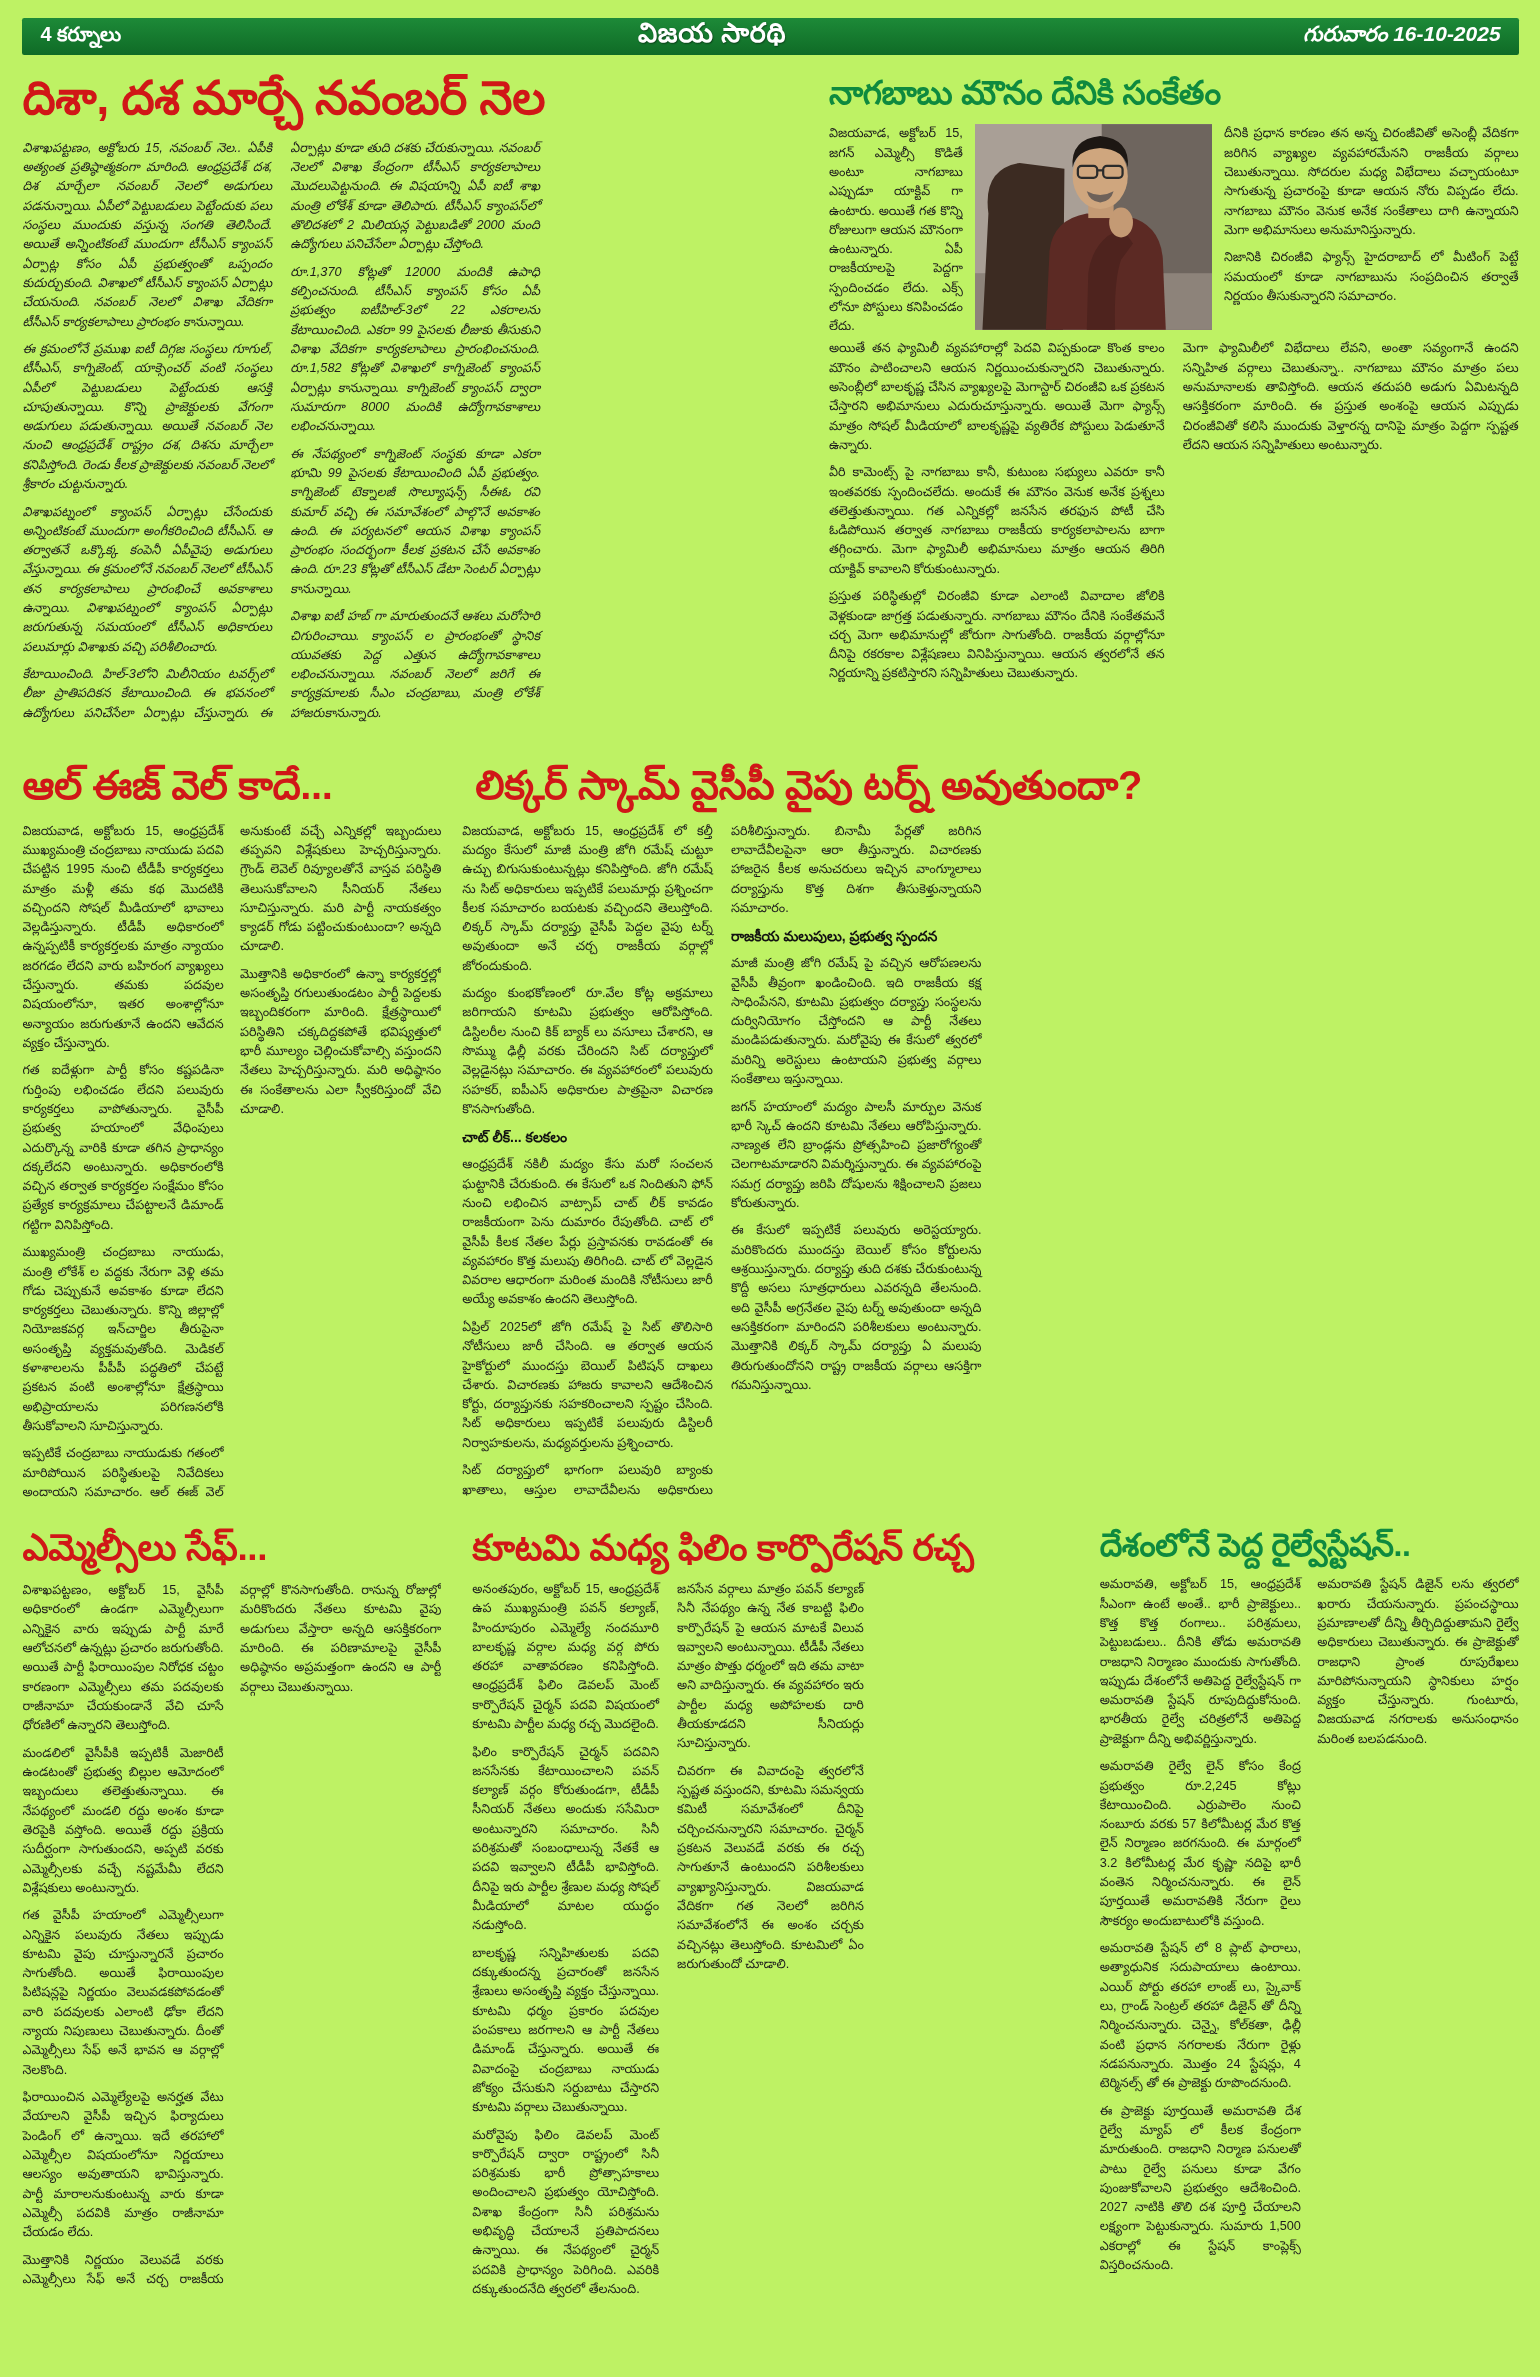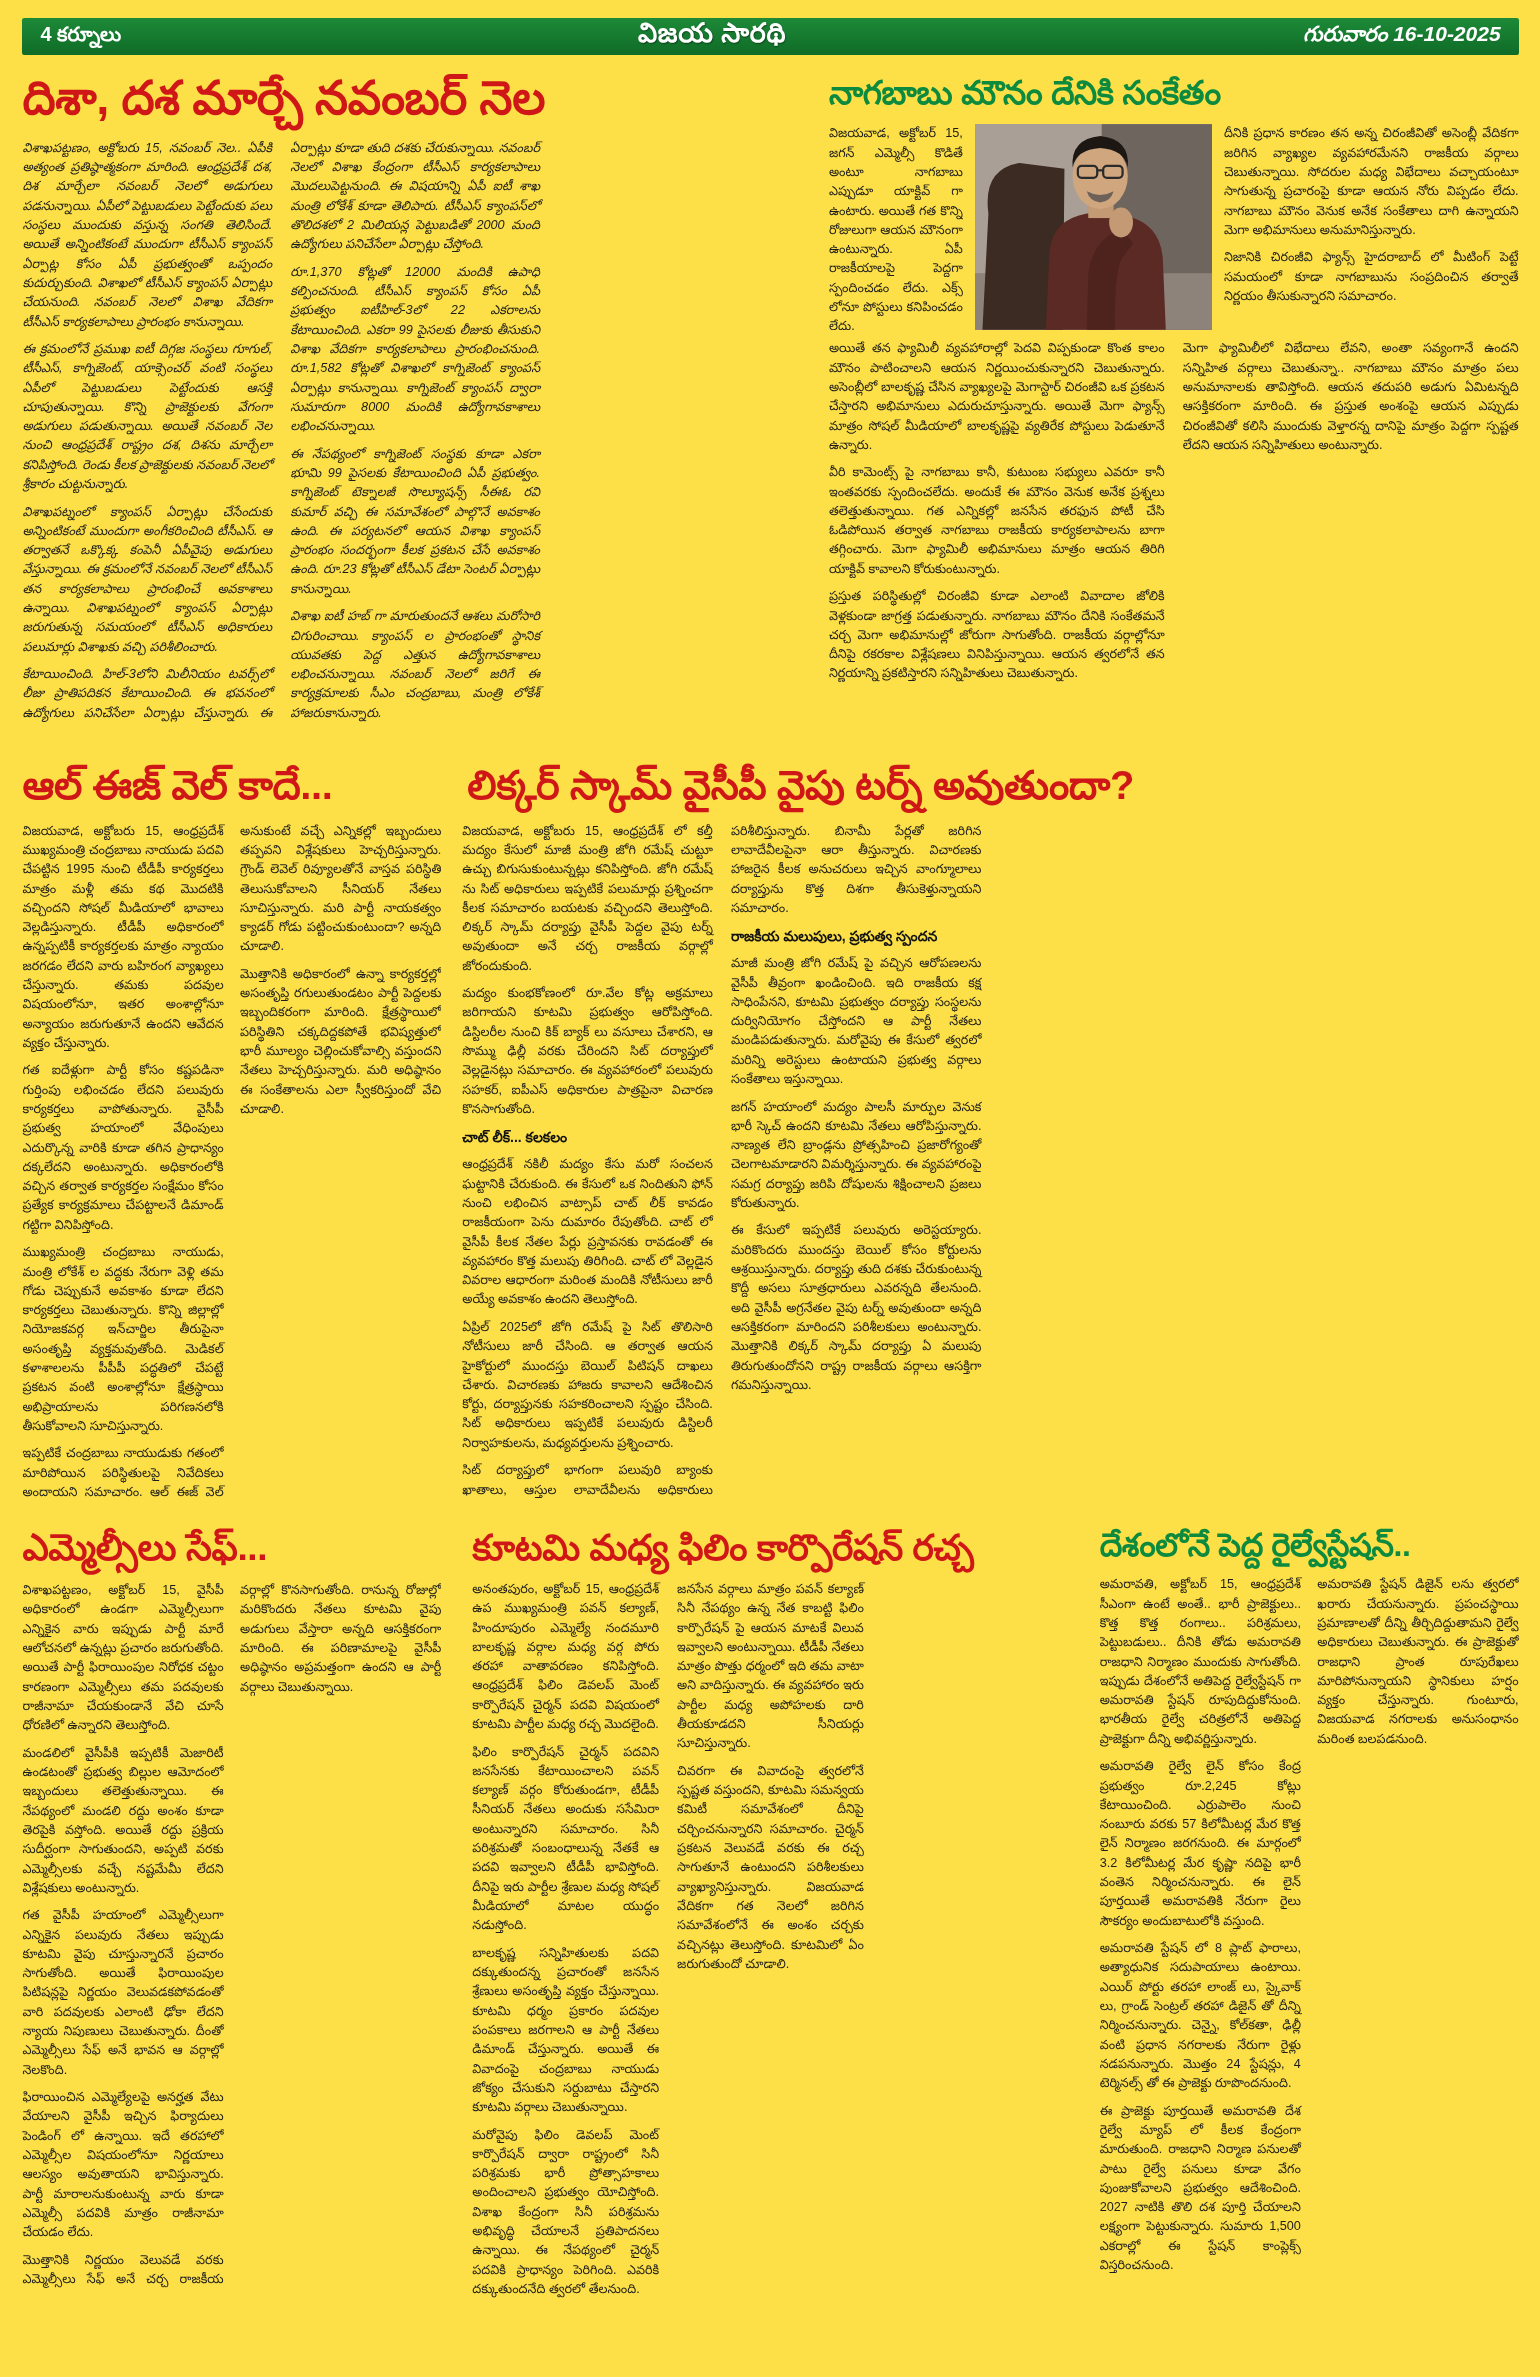--- a/index.html
+++ b/index.html
@@ -6,21 +6,21 @@
     --red:#d01717;
     --green:#0e8a3e;
     --bar-green-1:#1d8a38;
     --bar-green-2:#0f6b26;
     --ink:#1c1c1c;
   }
   *{box-sizing:border-box;}
   html,body{margin:0;padding:0;background:#e8e8e8;}
   body{font-family:"Liberation Sans","DejaVu Sans",sans-serif;color:var(--ink);}
   .page{
-    width:1541px;height:2377px;margin:0 auto;background:#fde047;
+    width:1541px;height:2377px;margin:0 auto;background:#bef264;
     padding:18px 22.4px;position:relative;overflow:hidden;
   }
   
   .topbar{
     height:37px;display:flex;align-items:center;justify-content:space-between;
     background:linear-gradient(180deg,var(--bar-green-1),var(--bar-green-2));
     color:#ffffff;padding:0 18px;border-radius:2.2px;
   }
   .topbar .page-num{font-size:20px;font-weight:bold;}
   .topbar .paper-title{font-size:27px;font-weight:800;letter-spacing:0.7px;text-shadow:0.7px 0.7px 1.5px rgba(0,0,0,.45);font-family:Liberation Serif, serif;}
@@ -40,21 +40,21 @@
   .art-nagababu{flex:1;min-width:0;}
   .art-nagababu h1{font-size:33px;margin:6px 0 12px;}
   .nag-top{display:grid;grid-template-columns:134px 237px 1fr;gap:12px;height:206px;overflow:hidden;margin-bottom:9px;}
   .nag-col{font-size:12.7px;line-height:1.52;text-align:justify;overflow:hidden;}
   .nag-col p{margin:0 0 8.2px;}
   .photo-frame{width:237px;height:206px;overflow:hidden;background:#b3a99f;}
   .photo-frame svg{display:block;width:100%;height:100%;}
   .nag-below{columns:2;column-gap:18px;height:382px;}
   
   .mid-row{margin-top:22.4px;}
-  .mid-heads{display:flex;gap:26px;align-items:flex-end;}
+  .mid-heads{display:flex;gap:34px;align-items:flex-end;}
   .mid-head-left{width:28%;font-size:40px;}
   .mid-head-right{flex:1;font-size:40px;}
   .mid-bodies{display:flex;gap:21px;margin-top:13.4px;}
   .mid-body-left{width:28%;columns:2;column-gap:16.4px;height:687px;}
   .mid-body-right{flex:1;columns:4;column-gap:18px;height:687px;}
   
   .bottom-row{margin-top:18px;display:flex;gap:31px;}
   .bot-art h1{margin:0 0 12px;}
   .bot-left{width:28%;}
   .bot-left h1{font-size:37px;}

